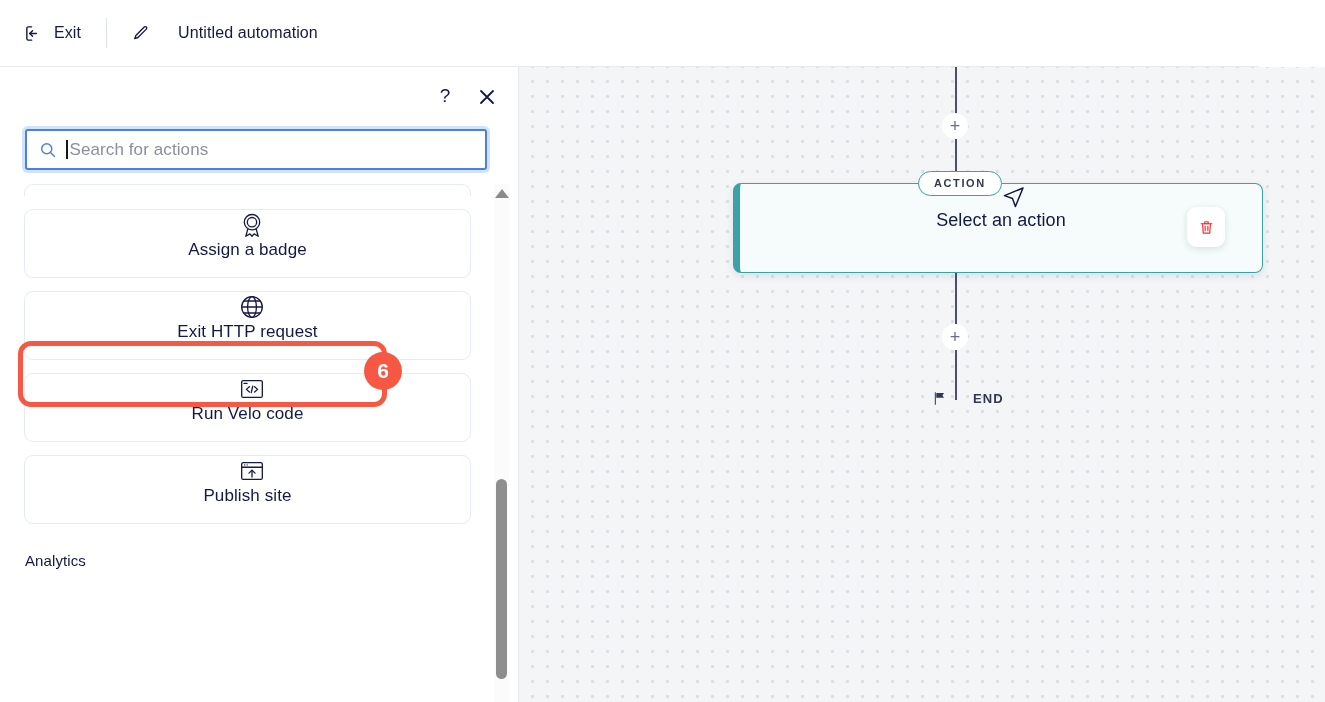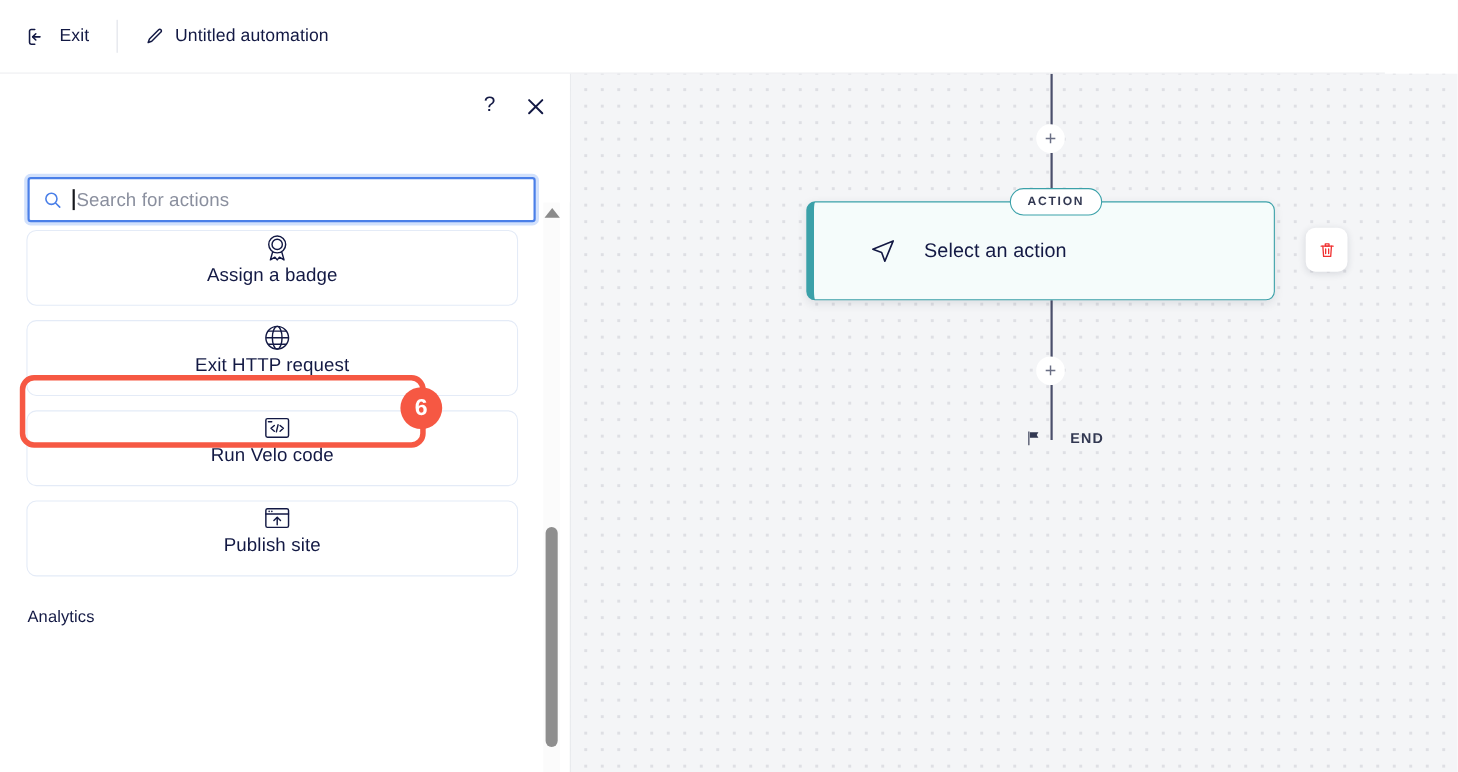--- a/index.html
+++ b/index.html
@@ -23,21 +23,21 @@
     margin-left: 24px; cursor: pointer;
   }
   .topbar-exit-label {
     font-size: 16px; color: #131944; letter-spacing: .1px;
   }
   .topbar-divider {
     width: 1px; height: 30px; background: #dfe2e8;
     margin-left: 25px; margin-right: 25px;
   }
   .topbar-title-wrap {
-    display: flex; align-items: flex-end; gap: 9px; cursor: pointer;
+    display: flex; align-items: flex-end; gap: 28px; cursor: pointer;
   }
   .topbar-title {
     font-size: 16px; color: #131944; letter-spacing: .1px;
   }
   .ico { display: inline-flex; align-items: center; justify-content: center; flex: none; }
 
   
   .panel {
     position: absolute; left: 0; top: 67px;
     width: 519px; height: 635px;
@@ -59,21 +59,20 @@
     width: 24px; height: 24px; cursor: pointer;
   }
   .search-wrap {
     position: absolute; left: 25px; top: 62px;
     width: 462px; height: 41px;
     border: 2px solid #4a7fe8;
     border-radius: 3px;
     background: #ffffff;
     display: flex; align-items: center;
     box-shadow: 0 0 0 3px rgba(116,163,247,0.32);
-    margin-top: 32px;
   }
   .search-icon { margin-left: 12px; margin-right: 9px; }
   .search-caret {
     width: 1.5px; height: 19px; background: #16181d; flex: none;
   }
   .search-placeholder {
     font-size: 17px; color: #8a8f9e; margin-left: 2px; letter-spacing: .1px;
   }
 
   
@@ -162,28 +161,28 @@
   }
   .plus-btn {
     position: absolute; width: 26px; height: 26px;
     background: #ffffff; border-radius: 50%;
     display: flex; align-items: center; justify-content: center;
     color: #6a6f85; font-size: 18px; line-height: 1;
     cursor: pointer; z-index: 4;
   }
   .action-card {
     position: absolute; left: 214px; top: 116px;
-    width: 426px; height: 90px;
+    width: 530px; height: 90px;
     background: #f5fcfb;
     border: 1.5px solid #3ba1a9;
     border-left: 7px solid #3ba1a9;
     border-radius: 8px;
     display: flex; align-items: center;
     box-shadow: 0 3px 9px rgba(30,40,60,0.10);
-    z-index: 5; cursor: pointer;
+    z-index: 5; cursor: pointer; flex-direction: column;
   }
   .action-card-icon { margin-left: 50px; margin-right: 24px; }
   .action-card-label {
     font-size: 18px; color: #131944; letter-spacing: .1px;
   }
   .action-badge {
     position: absolute; left: 399px; top: 104px;
     padding: 5px 15px 6px;
     background: #ffffff;
     border: 1.5px solid #3ba1a9;

